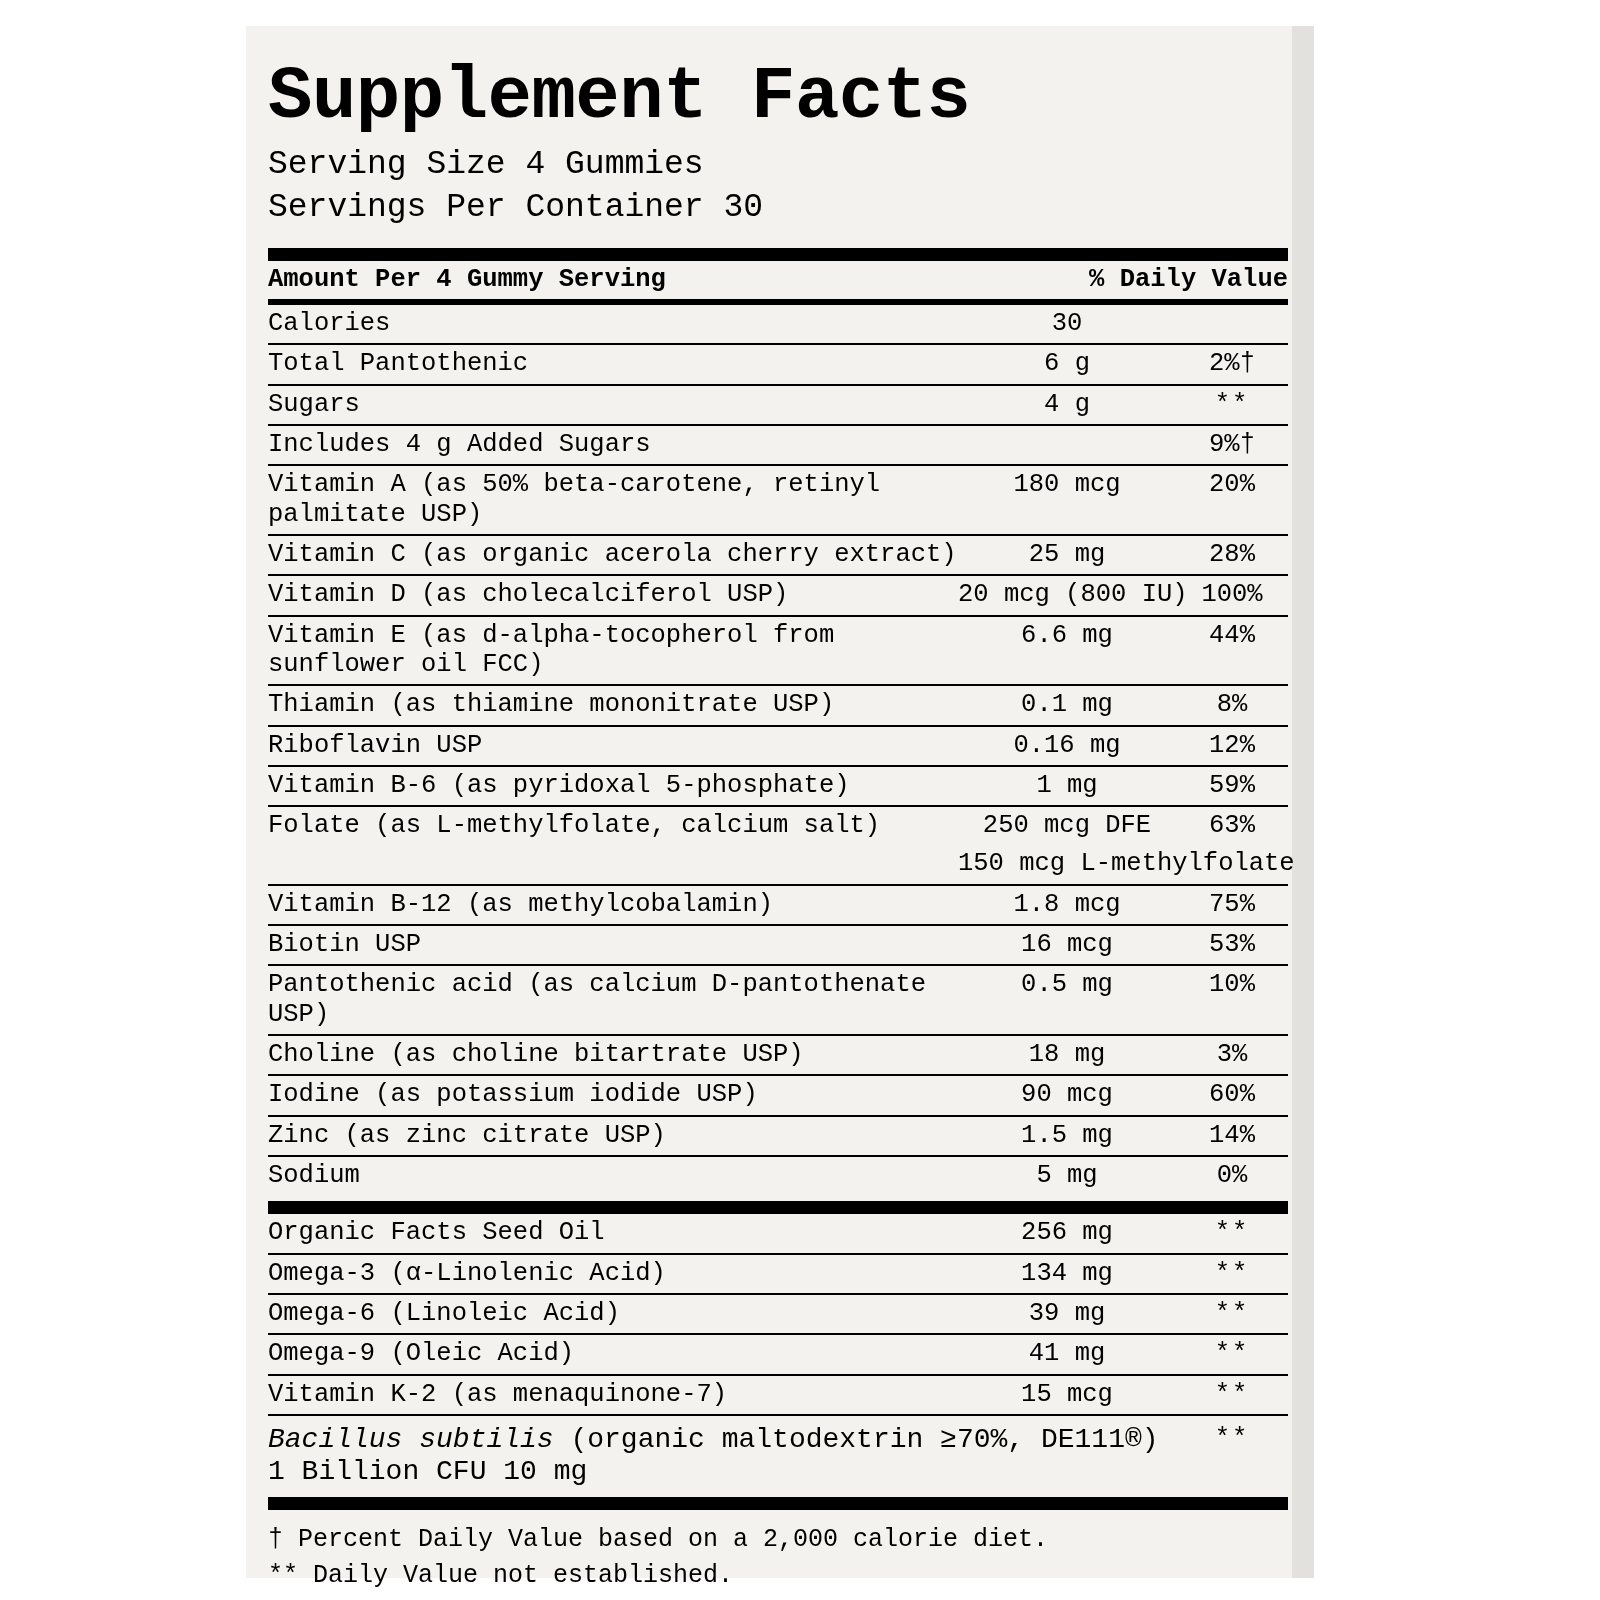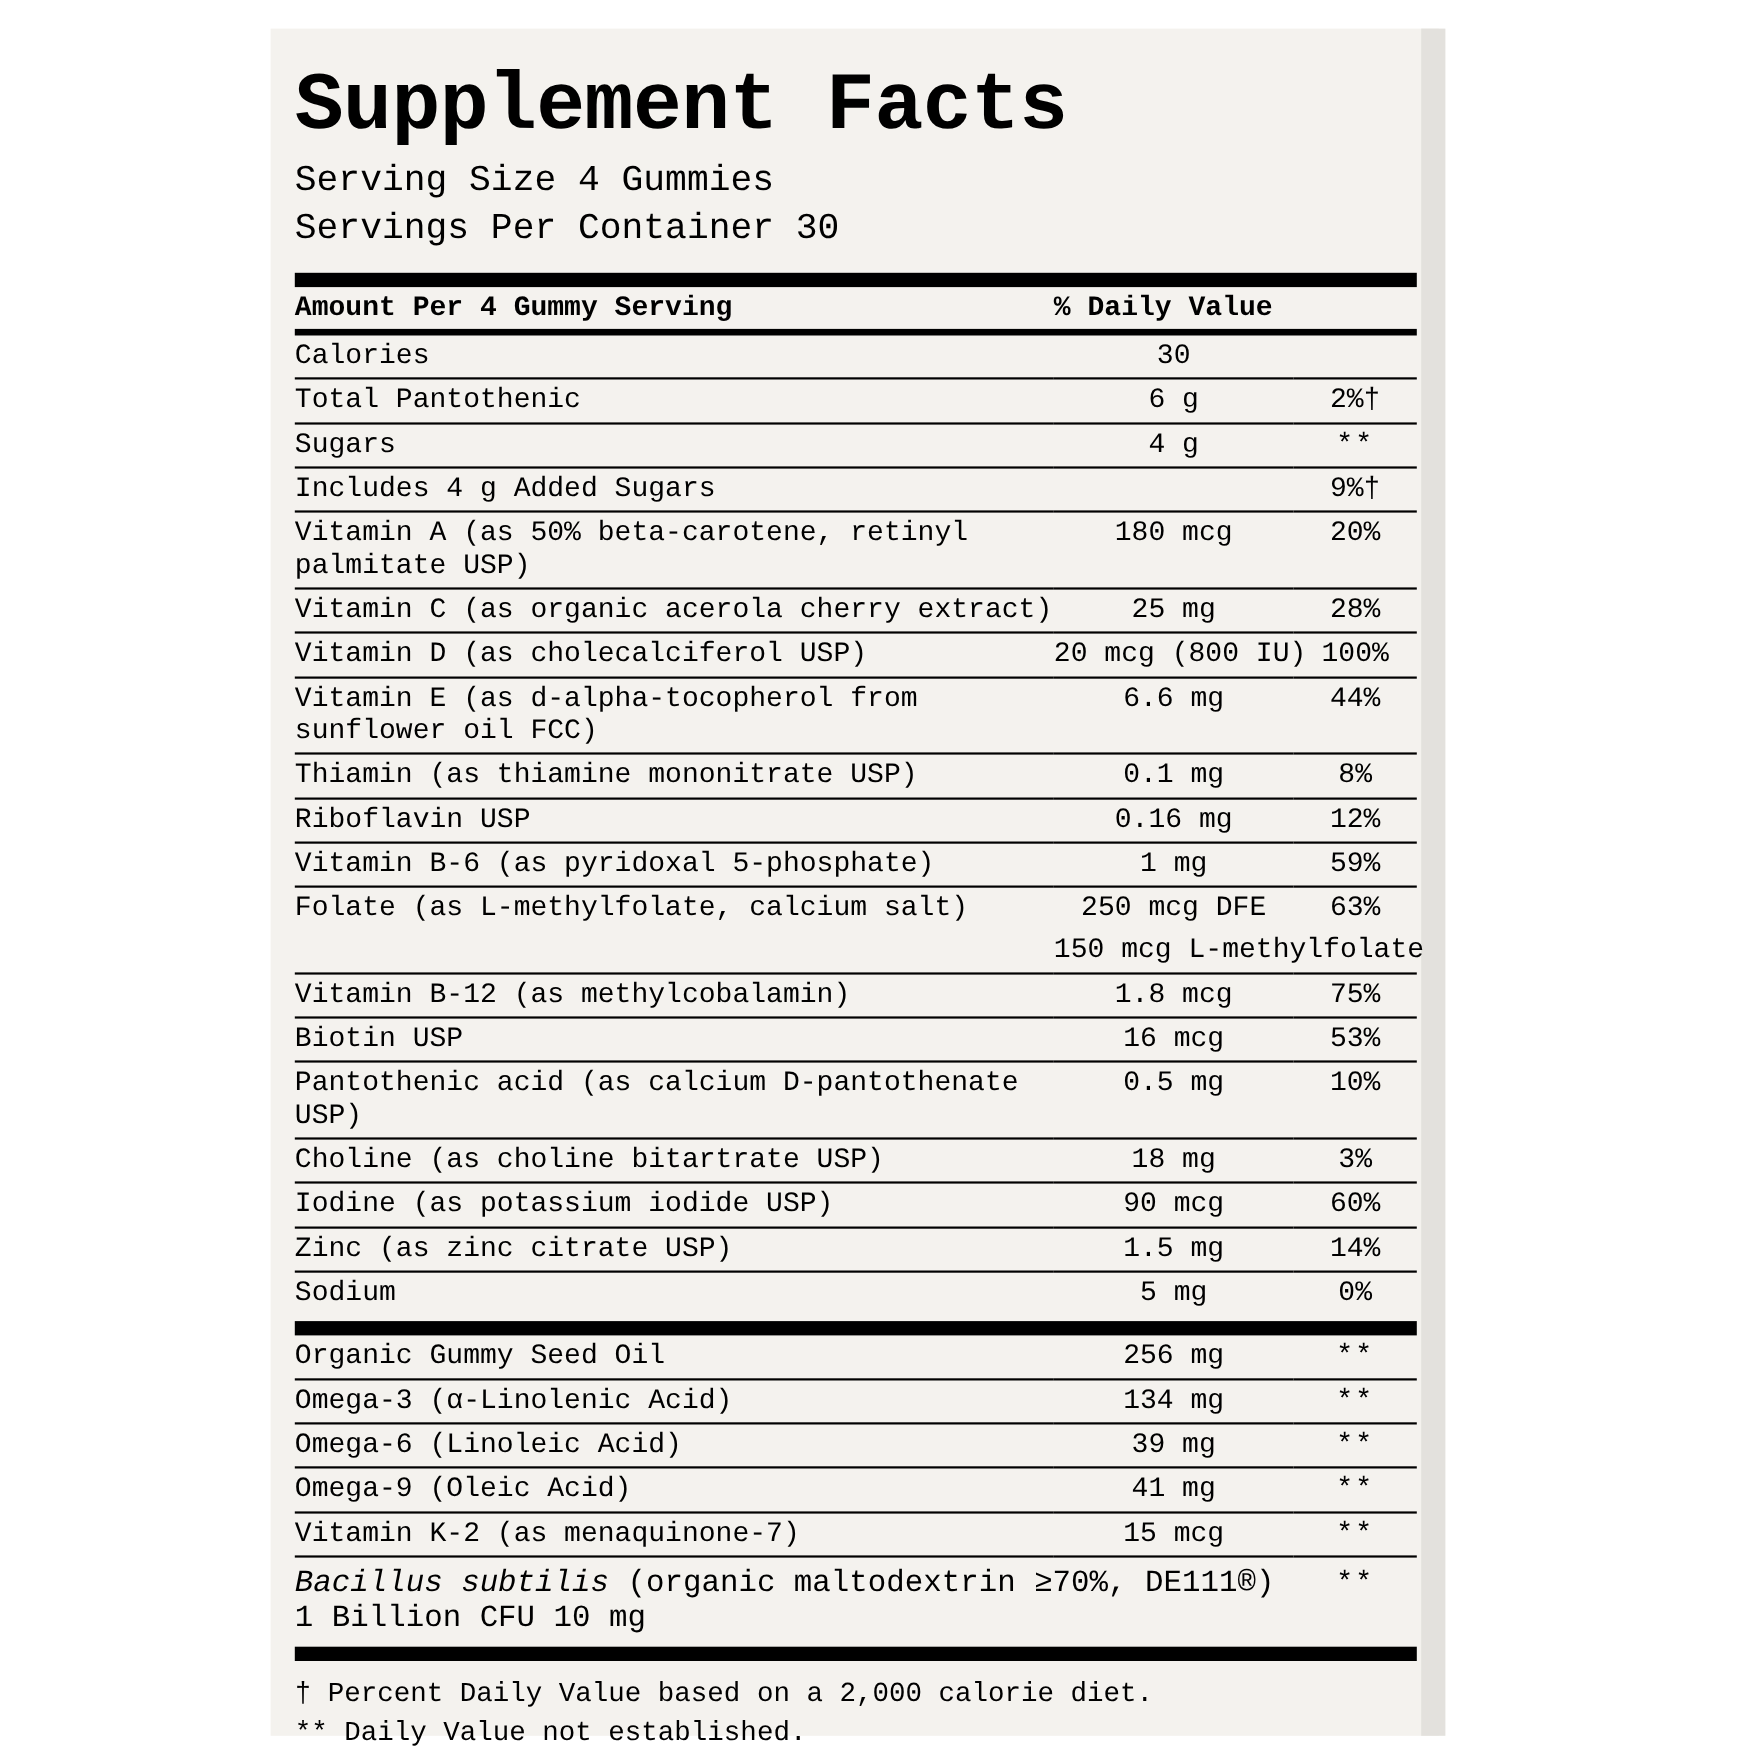--- a/index.html
+++ b/index.html
@@ -89,20 +89,21 @@
     border-bottom: 2px solid #000;
   }
   .hdr td {
     font-weight: bold;
     font-size: 26px;
     padding-top: 7px;
     padding-bottom: 7px;
   }
   .hdr-dv {
     font-weight: bold;
+    text-align: right;
     padding-right: 16px;
   }
   .indent1 { padding-left: 34px; }
   .indent2 { padding-left: 68px; }
   .stars {
     font-size: 21px;
     letter-spacing: 2px;
     vertical-align: top;
   }
   .sub-amt {
@@ -278,21 +279,21 @@
     <div class="rule-thick" style="margin-top:6px"></div>
 
     <table class="facts">
       <colgroup>
         <col class="col-name">
           <col class="col-amt">
           <col class="col-dv">
       </colgroup>
       <tbody>
         <tr>
-          <td class="cellline">Organic Gummy Seed Oil</td>
+          <td class="cellline">Organic Facts Seed Oil</td>
           <td class="cellline col-amt">256 mg</td>
           <td class="cellline col-dv stars">**</td>
         </tr>
         <tr>
           <td class="cellline indent1">Omega-3 (α-Linolenic Acid)</td>
           <td class="cellline col-amt">134 mg</td>
           <td class="cellline col-dv stars">**</td>
         </tr>
         <tr>
           <td class="cellline indent1">Omega-6 (Linoleic Acid)</td>

